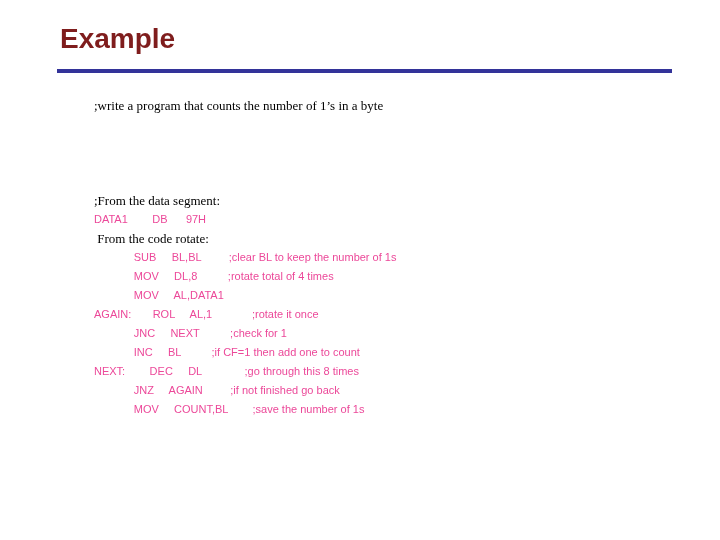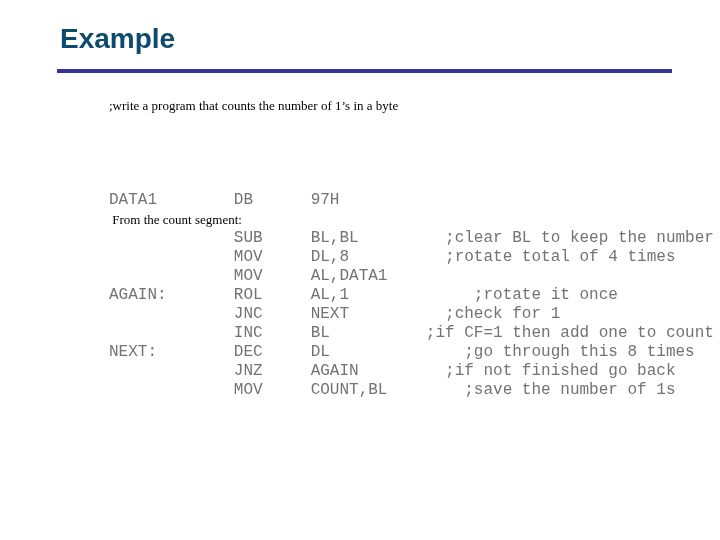--- a/index.html
+++ b/index.html
@@ -19,50 +19,50 @@
     height: 540px;
     background: #ffffff;
   }
   .slide-title {
     position: absolute;
     left: 60px;
     top: 23px;
     font-family: "Liberation Sans", "DejaVu Sans", sans-serif;
     font-size: 28px;
     font-weight: bold;
-    color: #0c4a6e;
+    color: #7f1d1d;
     letter-spacing: 0px;
     line-height: 32px;
     white-space: nowrap;
   }
   .title-rule {
     position: absolute;
     left: 57px;
     top: 69px;
     width: 615px;
     height: 4px;
     background: #333399;
   }
   .body-block {
     position: absolute;
-    left: 109px;
+    left: 94px;
     top: 96px;
     width: 580px;
     font-family: "Liberation Serif", "DejaVu Serif", serif;
     font-size: 13px;
     color: #000000;
     line-height: 19px;
   }
   .code-pre {
     margin: 0;
     padding: 0;
-    font-family: Liberation Mono, monospace;
-    font-size: 16px;
+    font-family: Liberation Sans, sans-serif;
+    font-size: 11px;
     line-height: 19px;
-    color: #737373;
+    color: #ec4899;
     white-space: pre;
     tab-size: 8;
     -moz-tab-size: 8;
   }
   .intro-line {
     margin: 0;
     padding: 0;
     white-space: pre;
   }
   .spacer-lines {
@@ -77,25 +77,26 @@
   <div class="slide-title">Example</div>
 
   <div class="title-rule"></div>
 
   <div class="body-block">
 
     <div class="intro-line">;write a program that counts the number of 1’s in a byte</div>
 
     <div class="spacer-lines"></div>
 
+    <div class="intro-line">;From the data segment:</div>
 
     <div class="code-pre">DATA1        DB      97H</div>
 
 
-    <div class="intro-line"> From the count segment:</div>
+    <div class="intro-line"> From the code rotate:</div>
 
     <pre class="code-pre">             SUB     BL,BL         ;clear BL to keep the number of 1s
              MOV     DL,8          ;rotate total of 4 times
              MOV     AL,DATA1
 AGAIN:       ROL     AL,1             ;rotate it once
              JNC     NEXT          ;check for 1
              INC     BL          ;if CF=1 then add one to count
 NEXT:        DEC     DL              ;go through this 8 times
              JNZ     AGAIN         ;if not finished go back
              MOV     COUNT,BL        ;save the number of 1s</pre>

